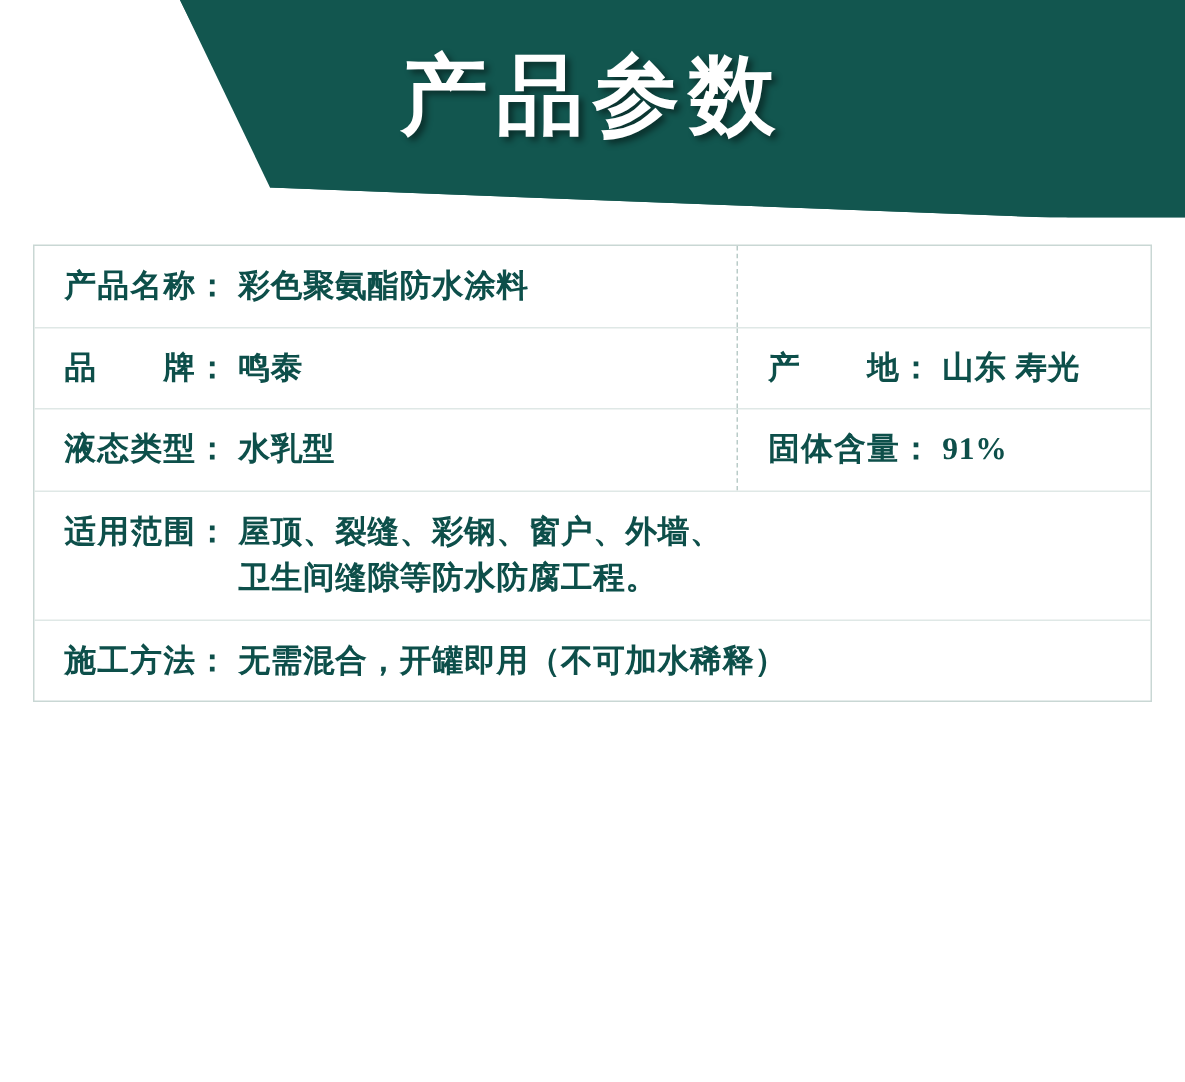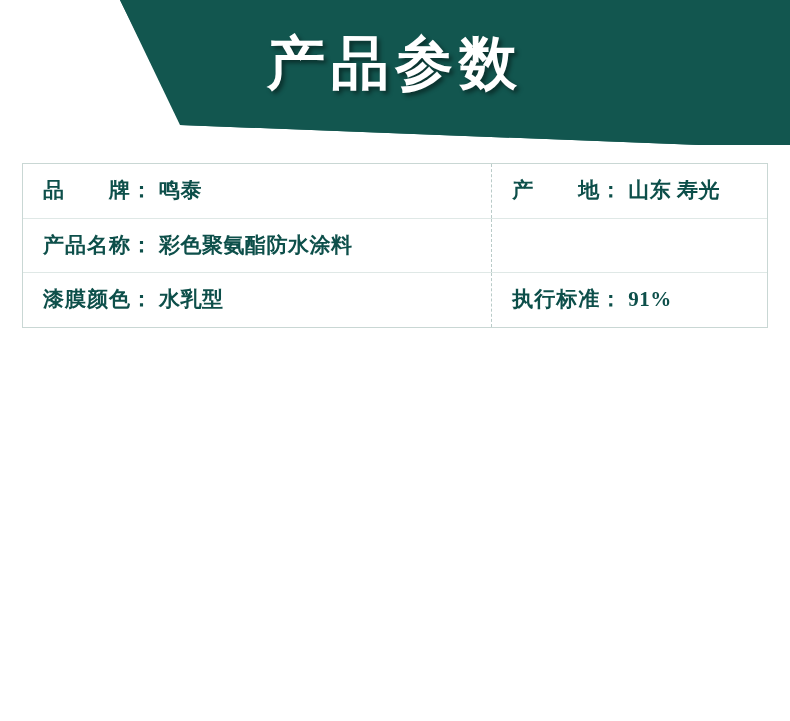--- a/index.html
+++ b/index.html
@@ -133,63 +133,80 @@
     <table class="spec">
       <colgroup>
         <col style="width:63%">
         <col style="width:37%">
       </colgroup>
       <tbody>
 
         <tr>
           <td>
             <div class="cell">
-              <span class="lbl">品　　牌：</span>
-              <span class="val">鸣泰</span>
-            </div>
-          </td>
-          <td class="divider-col">
-            <div class="cell">
-              <span class="lbl">产　　地：</span>
-              <span class="val">山东 寿光</span>
-            </div>
-          </td>
-        </tr>
-
-        <tr>
-          <td>
-            <div class="cell">
               <span class="lbl">产品名称：</span>
               <span class="val">彩色聚氨酯防水涂料</span>
             </div>
           </td>
           <td class="divider-col">
             <div class="cell empty-cell">
               <span class="lbl"></span>
               <span class="val"></span>
             </div>
           </td>
         </tr>
 
-
-
         <tr>
           <td>
             <div class="cell">
-              <span class="lbl">漆膜颜色：</span>
+              <span class="lbl">品　　牌：</span>
+              <span class="val">鸣泰</span>
+            </div>
+          </td>
+          <td class="divider-col">
+            <div class="cell">
+              <span class="lbl">产　　地：</span>
+              <span class="val">山东 寿光</span>
+            </div>
+          </td>
+        </tr>
+
+
+
+        <tr>
+          <td>
+            <div class="cell">
+              <span class="lbl">液态类型：</span>
               <span class="val">水乳型</span>
             </div>
           </td>
           <td class="divider-col">
             <div class="cell">
-              <span class="lbl">执行标准：</span>
+              <span class="lbl">固体含量：</span>
               <span class="val">91%</span>
             </div>
           </td>
         </tr>
 
-
-
+        <tr>
+          <td colspan="2">
+            <div class="cell">
+              <span class="lbl">适用范围：</span>
+              <span class="val multiline">屋顶、裂缝、彩钢、窗户、外墙、
+卫生间缝隙等防水防腐工程。</span>
+            </div>
+          </td>
+        </tr>
+
+
+        <tr>
+          <td colspan="2">
+            <div class="cell">
+              <span class="lbl">施工方法：</span>
+              <span class="val">无需混合，开罐即用（不可加水稀释）</span>
+            </div>
+          </td>
+        </tr>
       </tbody>
     </table>
   </div>
 
 </div>
 
 </body></html>

